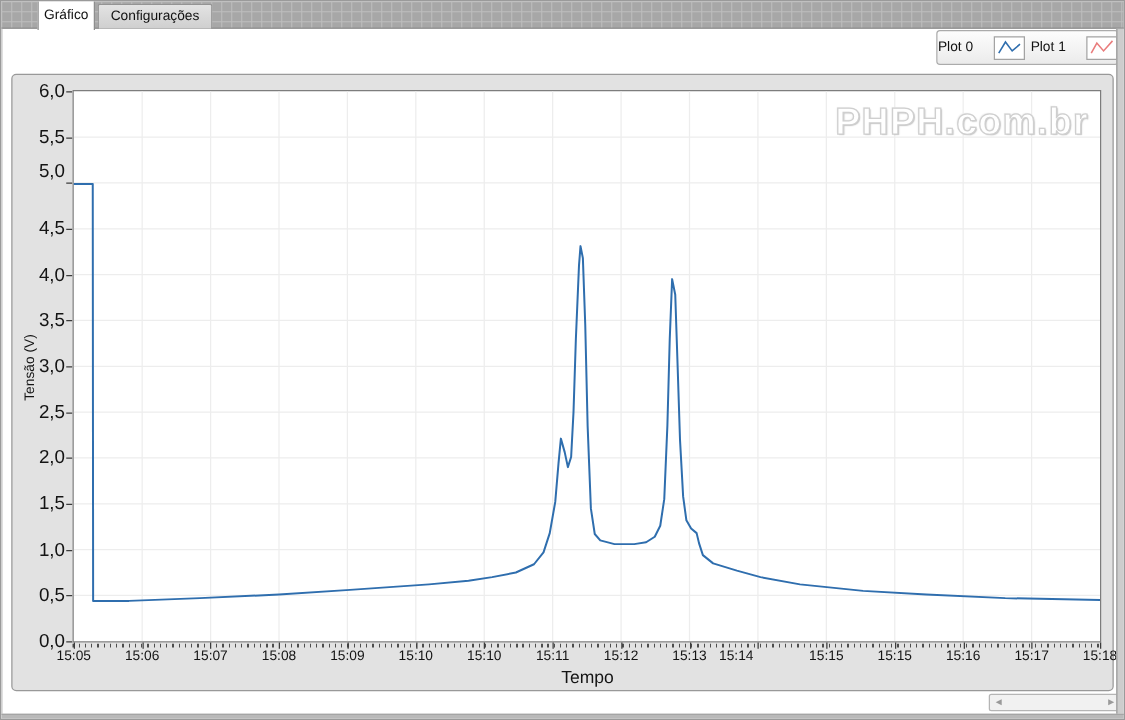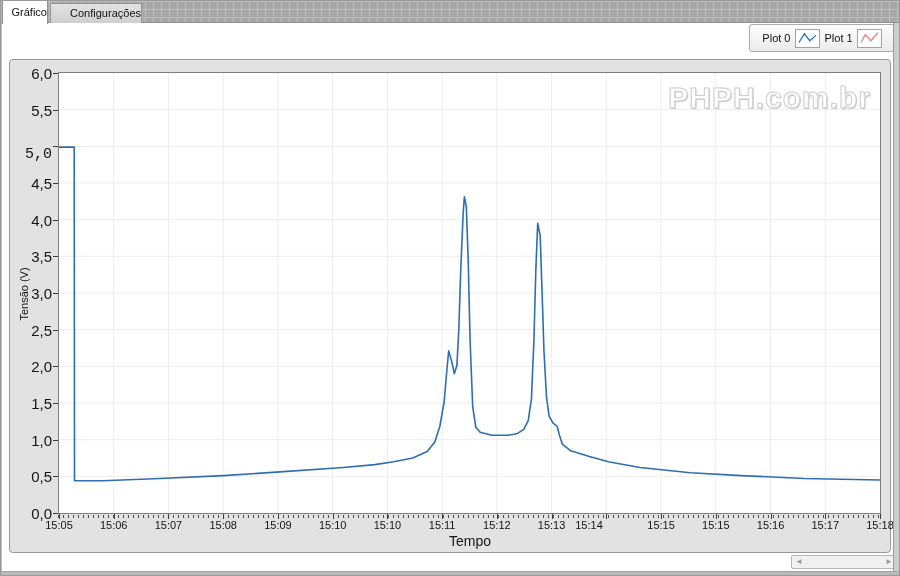--- a/index.html
+++ b/index.html
@@ -6,32 +6,32 @@
   body { background:#888; }
   .window { position:relative; width:900px; height:576px; background:#ffffff; overflow:hidden;
             border:1px solid #9a9a9a; }
   
   .tabstrip { position:absolute; left:0; top:0; width:900px; height:22px;
       background-color:#a7a7a7;
       background-image:linear-gradient(#bdbdbd 1px, transparent 1px),
                        linear-gradient(90deg,#bdbdbd 1px, transparent 1px);
       background-size:8px 8px;
       box-shadow:inset 0 -1px 0 #8f8f8f; }
-  .tab { position:absolute; font-size:11px; color:#111; text-align:right; cursor:default;
-         white-space:nowrap; overflow:hidden; }
+  .tab { position:absolute; font-size:11px; color:#111; text-align:center; cursor:default;
+         white-space:nowrap; overflow:hidden;margin-left:28px; }
   .tab.active { left:1px; top:0; width:46px; height:23px; line-height:22px; background:#fff;
          border-left:1px solid #8e8e8e; border-right:1px solid #8e8e8e; z-index:3; }
   .tab.inactive { left:49px; top:2px; width:92px; height:20px; line-height:19px;
          background:linear-gradient(#e3e3e3,#cfcfcf);
          border:1px solid #949494; border-bottom:none; border-radius:2px 2px 0 0; }
   
   .legend { position:absolute; left:748px; top:23px; width:146px; height:28px;
       background:linear-gradient(#fdfdfd,#ebebeb); border:1px solid #ababab; border-radius:3px;
       display:flex; align-items:center; justify-content:center; gap:5px; font-size:11px; color:#111; }
-  .legend-item { display:flex; align-items:center; gap:4px; }
+  .legend-item { display:flex; align-items:center; gap:16px; }
   .glyph-box { width:25px; height:19px; background:#fff; border:1px solid #a3a3a3; display:block; }
   
   .chart-panel { position:absolute; left:8px; top:58px; width:882px; height:494px;
       background:#e2e2e2; border:1px solid #999999; border-radius:4px; }
   .plot-area { position:absolute; left:48px; top:12px; width:823px; height:442px;
       background:#ffffff; border:1px solid #7d7d7d; }
   .plot-svg { position:absolute; left:0; top:0; width:821px; height:440px; }
   .grid-line { stroke:#ededed; stroke-width:1; }
   .series-line { fill:none; stroke-width:1.6px; stroke-linejoin:round; stroke-linecap:round; }
   .watermark { position:absolute; top:8px; right:9px; font-size:30px; font-weight:bold;
@@ -102,21 +102,21 @@
         <span class="y-tick-label" style="left: 2px; top: 269.667px;">2,5</span>
         <div class="y-tick-mark" style="left: 43px; top: 269.667px;"></div>
         <span class="y-tick-label" style="left: 2px; top: 233px;">3,0</span>
         <div class="y-tick-mark" style="left: 43px; top: 233px;"></div>
         <span class="y-tick-label" style="left: 2px; top: 196.333px;">3,5</span>
         <div class="y-tick-mark" style="left: 43px; top: 196.333px;"></div>
         <span class="y-tick-label" style="left: 2px; top: 159.667px;">4,0</span>
         <div class="y-tick-mark" style="left: 43px; top: 159.667px;"></div>
         <span class="y-tick-label" style="left: 2px; top: 123px;">4,5</span>
         <div class="y-tick-mark" style="left: 43px; top: 123px;"></div>
-        <span class="y-tick-label" style="left: 2px; top: 94px; font-family: Liberation Mono, monospace;">5,0</span>
+        <span class="y-tick-label" style="left: 2px; top: 77px;">5,0</span>
         <div class="y-tick-mark" style="left: 43px; top: 86.3333px;"></div>
         <span class="y-tick-label" style="left: 2px; top: 49.6667px;">5,5</span>
         <div class="y-tick-mark" style="left: 43px; top: 49.6667px;"></div>
         <span class="y-tick-label" style="left: 2px; top: 13px;">6,0</span>
         <div class="y-tick-mark" style="left: 43px; top: 13px;"></div>
       </div>
 
     <div class="plot-area">
       <svg id="plot-svg" class="plot-svg" viewBox="0 0 821 440" preserveAspectRatio="none">
           <line x1="54.733333333333334" y1="0" x2="54.733333333333334" y2="440" class="grid-line"></line>

